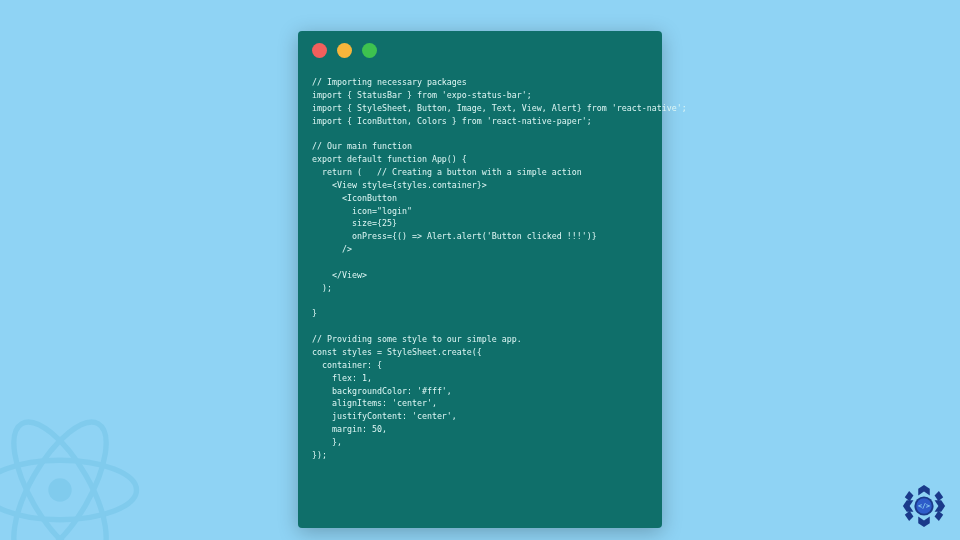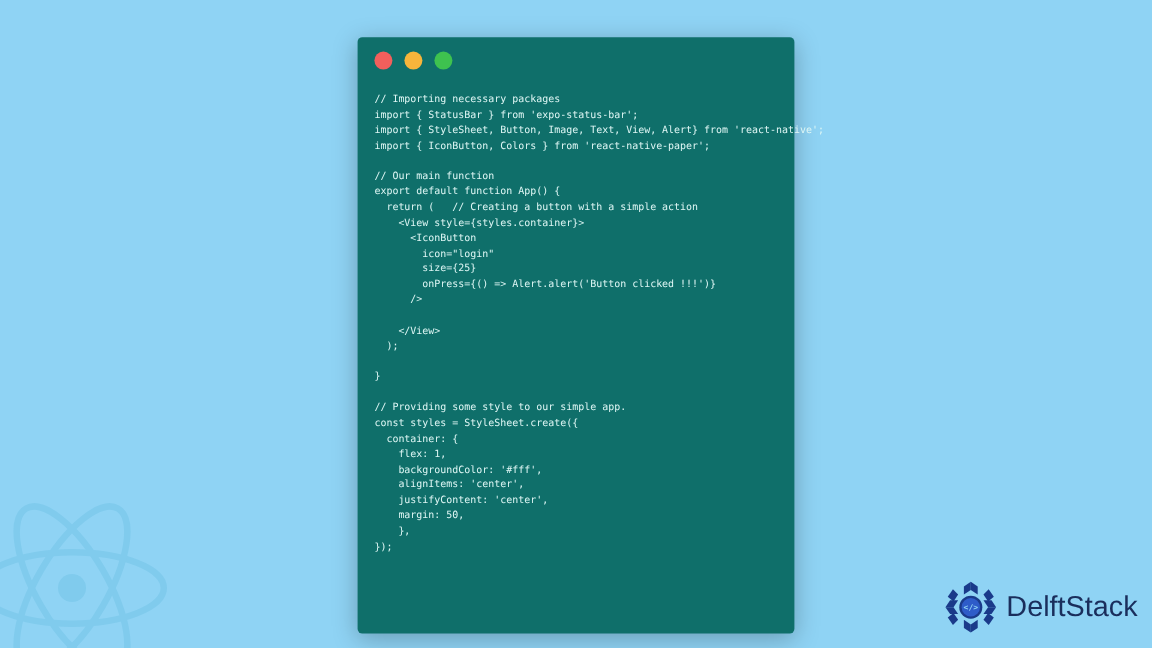--- a/index.html
+++ b/index.html
@@ -136,14 +136,13 @@
         <path d="M31,31 L40,18 L30,10 L22,22 Z"></path>
         <path d="M-31,31 L-40,18 L-30,10 L-22,22 Z"></path>
         <path d="M0,44 L12,36 L12,22 L0,30 Z"></path>
         <path d="M0,44 L-12,36 L-12,22 L0,30 Z"></path>
       </g>
       <circle r="20" fill="#1a3a8a"></circle>
       <circle r="16" fill="#2e5cc9"></circle>
       <text x="0" y="5" font-size="14" fill="#8fd3f4" text-anchor="middle" font-family="monospace" font-weight="bold">&lt;/&gt;</text>
     </g>
   </svg>
-  <span class="logo-text">DelftStack</span>
 </div>
 
 </body></html>

